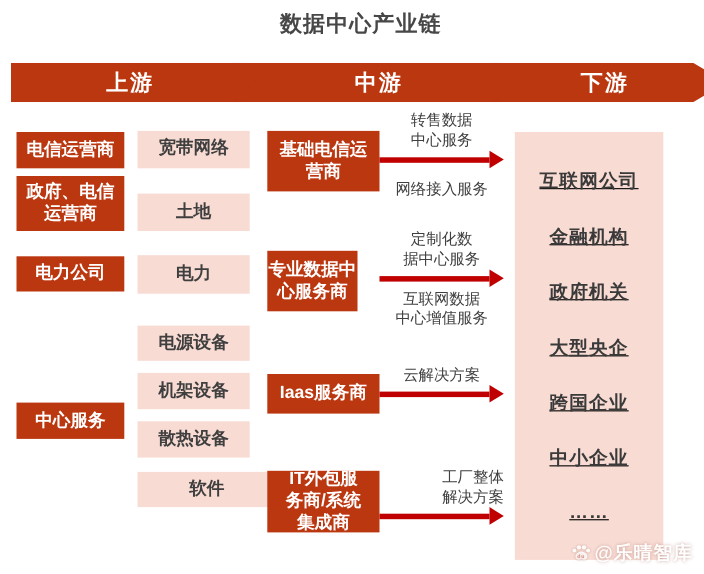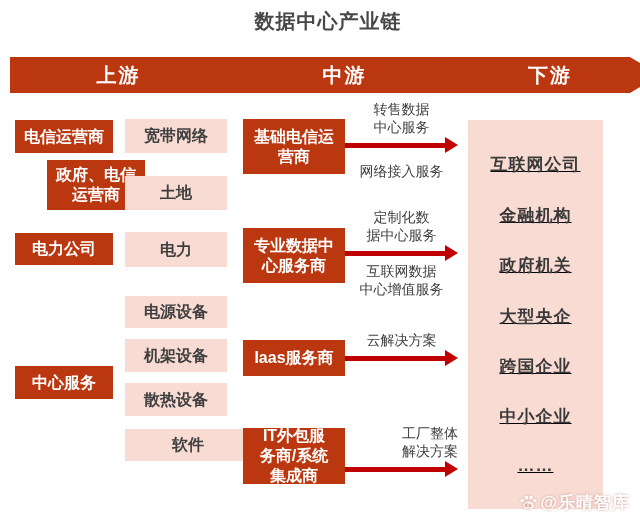--- a/index.html
+++ b/index.html
@@ -46,41 +46,41 @@
     <span>上游</span>
   </div>
   <div class="stage stage-mid" style="left:212px;width:249px;">
     <span>中游</span>
   </div>
   <div class="stage stage-mid" style="left:446px;width:192px;">
     <span>下游</span>
   </div>
 
   <div class="redbox" style="left:15px;top:120px;width:98px;height:33px;">电信运营商</div>
-  <div class="redbox" style="left:15px;top:160px;width:98px;height:50px;margin-left:32px;">政府、电信
+  <div class="redbox" style="left:15px;top:160px;width:98px;height:50px;">政府、电信
 运营商</div>
   <div class="redbox" style="left:15px;top:233px;width:98px;height:32px;">电力公司</div>
   <div class="redbox" style="left:15px;top:366px;width:98px;height:33px;">中心服务</div>
 
-  <div class="pinkbox" style="left:125px;top:119px;width:102px;height:34px;">宽带网络</div>
+  <div class="pinkbox" style="left:125px;top:119px;width:102px;height:34px;font-family:Liberation Mono, monospace;">宽带网络</div>
   <div class="pinkbox" style="left:125px;top:176px;width:102px;height:34px;">土地</div>
   <div class="pinkbox" style="left:125px;top:232px;width:102px;height:35px;">电力</div>
   <div class="pinkbox" style="left:125px;top:296px;width:102px;height:32px;">电源设备</div>
   <div class="pinkbox" style="left:125px;top:339px;width:102px;height:33px;">机架设备</div>
   <div class="pinkbox" style="left:125px;top:383px;width:102px;height:33px;">散热设备</div>
   <div class="pinkbox" style="left:125px;top:429px;width:126px;height:32px;">软件</div>
 
   <div class="redbox" style="left:243px;top:119px;width:102px;height:55px;">基础电信运
 营商</div>
   <div class="alabel" style="top:100px;">转售数据
 中心服务</div>
   <div class="harrow" style="top:143px;"></div>
   <div class="alabel" style="top:162px;">网络接入服务</div>
 
-  <div class="redbox" style="left:243px;top:228px;width:102px;height:55px;">专业数据中
+  <div class="redbox" style="left:243px;top:228px;width:82px;height:55px;">专业数据中
 心服务商</div>
   <div class="alabel" style="top:208px;">定制化数
 据中心服务</div>
   <div class="harrow" style="top:251px;"></div>
   <div class="alabel" style="top:262px;">互联网数据
 中心增值服务</div>
 
   <div class="redbox" style="left:243px;top:340px;width:102px;height:36px;">Iaas服务商</div>
   <div class="alabel" style="top:331px;">云解决方案</div>
   <div class="harrow" style="top:356px;"></div>

